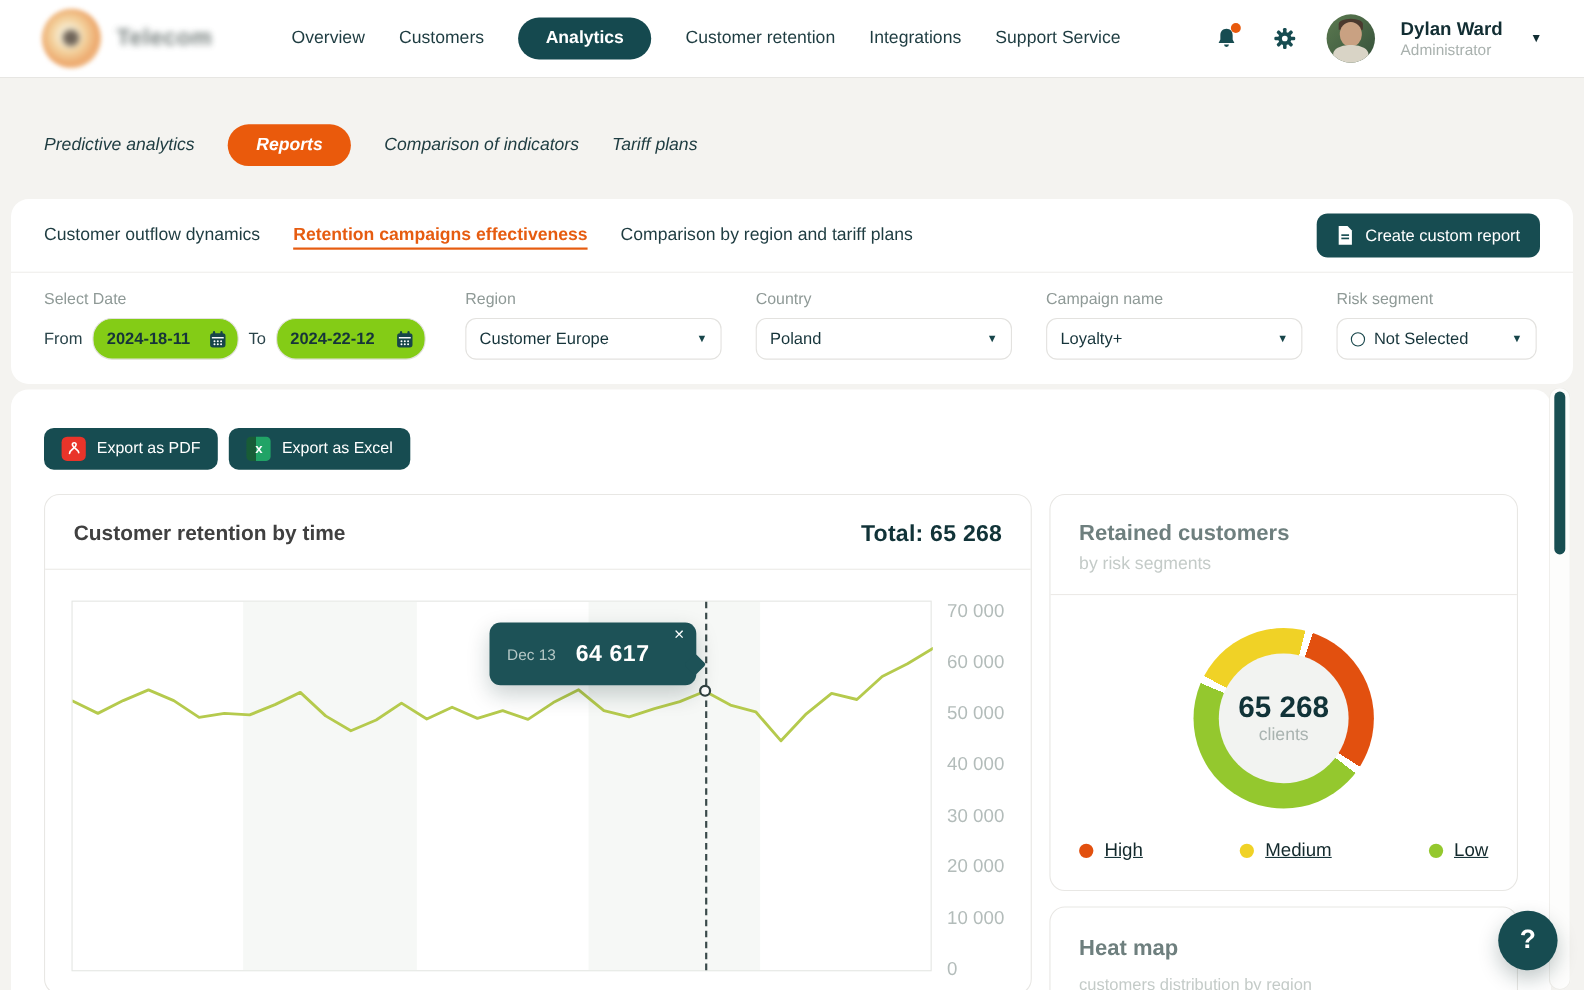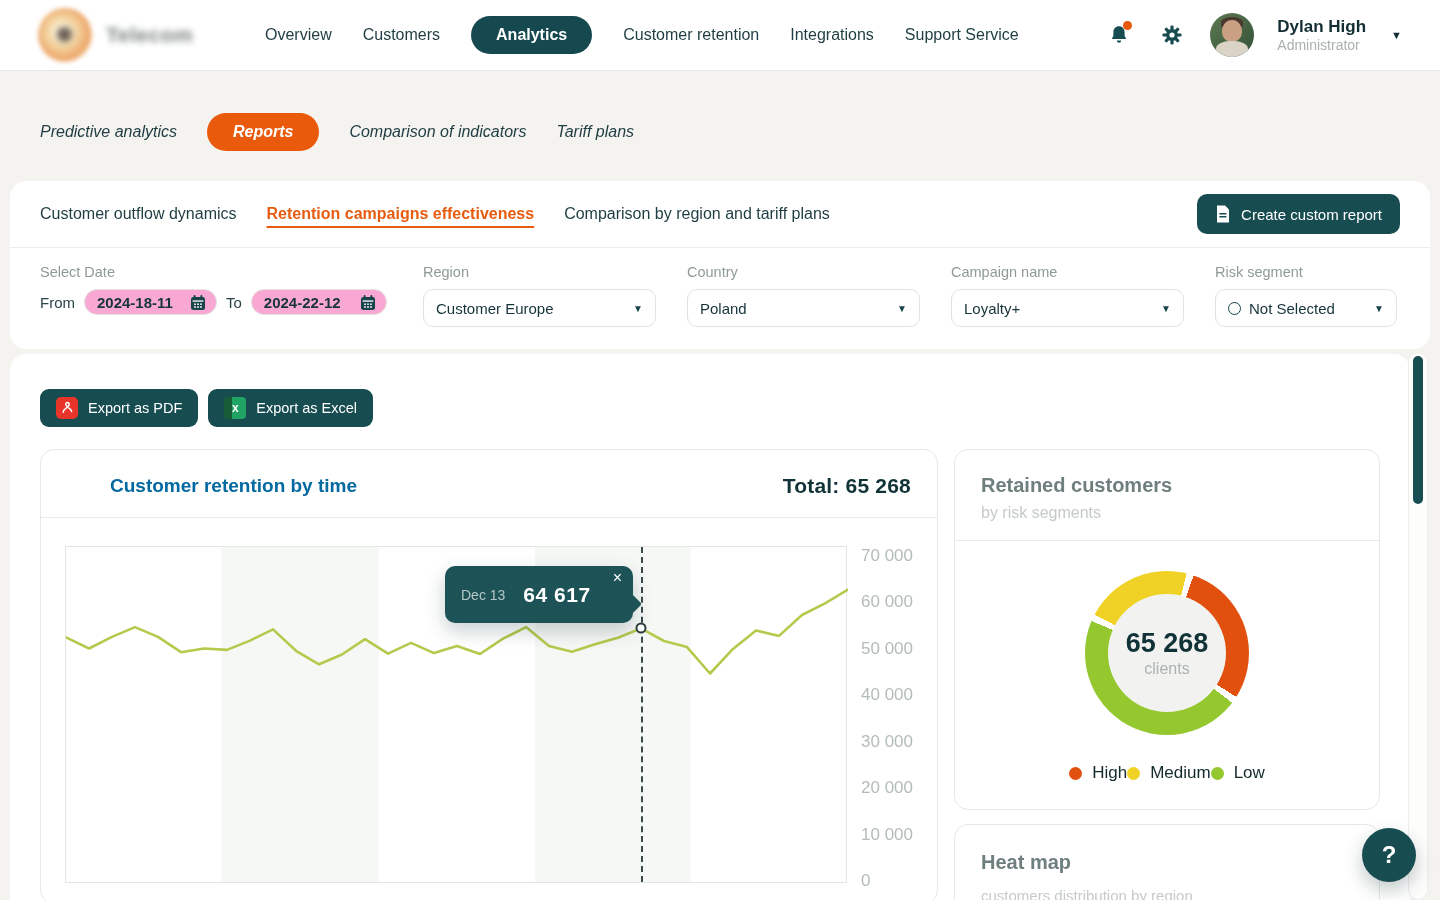--- a/index.html
+++ b/index.html
@@ -62,21 +62,21 @@
   .create-btn {
     margin-left:auto; height:40px; background:#174c51; color:#fff; border:none; border-radius:10px;
     display:flex; align-items:center; gap:10px; padding:0 18px; font-size:15px; cursor:pointer;
     font-family:"Liberation Sans", sans-serif;
   }
   .filters-row { display:flex; gap:31px; padding:16px 30px 22px; }
   .f-label { font-size:14.5px; color:#8f9a97; margin-bottom:9px; }
   .date-group-controls { display:flex; align-items:center; gap:9px; }
   .inline-lab { font-size:15px; color:#2a444a; }
   .date-input {
-    height:26px; border:1px solid #e3e2df; border-radius:18px; background:#f9a8d4;
+    height:38px; border:1px solid #e3e2df; border-radius:18px; background:#84cc16;
     display:flex; align-items:center; justify-content:space-between; padding:0 10px 0 12px; cursor:pointer;
   }
   .date-input .val { font-size:15px; font-weight:600; color:#16343a; }
   .select {
     height:38px; border:1px solid #e3e2df; border-radius:10px; background:#fff;
     display:flex; align-items:center; padding:0 12px; cursor:pointer; gap:8px;
   }
   .select .val { font-size:15px; color:#16343a; flex:1; }
   .dd-arrow { font-size:10px; color:#17454a; }
   .radio-circle { width:13px; height:13px; border:1.5px solid #17454a; border-radius:50%; display:inline-block; }
@@ -90,21 +90,21 @@
     font-family:"Liberation Sans", sans-serif;
   }
   .pdf-badge { width:22px; height:22px; border-radius:5px; background:#e9342a; display:flex; align-items:center; justify-content:center; }
   .xls-badge { width:22px; height:22px; border-radius:4px; background:linear-gradient(90deg,#185c37 38%,#21a366 38%); color:#fff;
                font-size:12px; font-weight:700; display:flex; align-items:center; justify-content:center; }
   .content-row { display:flex; gap:16px; margin-top:22px; align-items:flex-start; }
 
   
   .chart-card { width:898px; border:1px solid #e8e7e4; border-radius:14px; background:#fff; }
   .card-head { display:flex; align-items:center; justify-content:space-between; padding:24px 26px 19px; }
-  .card-title { font-size:19px; font-weight:700; color:#0369a1;margin-left:43px; }
+  .card-title { font-size:19px; font-weight:700; color:#404040; }
   .card-total { font-size:21px; font-weight:800; color:#113338; letter-spacing:.2px; }
   .card-divider { border-top:1px solid #eceae7; }
   .chart-body { position:relative; margin:28px 0 20px 24px; height:337px; }
   .plot { position:absolute; left:0; top:0; width:782px; height:337px; border:1px solid #e4e6e3; background:#fff; }
   .band { position:absolute; top:0; bottom:0; background:#eef2ef; opacity:.55; }
   .plot svg { position:absolute; left:0; top:0; }
   .dashline { position:absolute; top:0; bottom:0; width:0; border-left:2px dashed #3a4a4a; }
   .marker {
     position:absolute; width:11px; height:11px; border-radius:50%; background:#fff; border:2px solid #2f3f3f;
     transform:translate(-50%,-50%); z-index:3;
@@ -127,21 +127,21 @@
   .side-title { font-size:20px; font-weight:700; color:#6e7f7e; }
   .side-sub { font-size:16px; color:#c4cbc8; margin-top:7px; }
   .donut-wrap { display:flex; justify-content:center; margin:30px 0 0; }
   .donut { width:164px; height:164px; border-radius:50%; position:relative; }
   .donut-hole {
     position:absolute; left:23px; top:23px; width:118px; height:118px; border-radius:50%; background:#f2f3f1;
     display:flex; flex-direction:column; align-items:center; justify-content:center;
   }
   .donut-value { font-size:27px; font-weight:800; color:#113338; }
   .donut-label { font-size:16px; color:#a9b3b0; margin-top:1px; }
-  .legend-row { display:flex; justify-content:center; padding:28px 26px 26px; }
+  .legend-row { display:flex; justify-content:space-between; padding:28px 26px 26px;text-decoration:underline; }
   .legend-item { display:flex; align-items:center; gap:10px; }
   .legend-dot { width:13px; height:13px; border-radius:50%; }
   .legend-label { font-size:17px; color:#13292c; }
   .heat-card { margin-top:14px; padding:26px; height:150px; }
   .heat-sub { font-size:15px; color:#c4cbc8; margin-top:13px; }
 
   
   .scroll-track { position:absolute; right:12px; top:352px; width:20px; height:548px; background:#fdfdfc; border-radius:10px; box-shadow:inset 0 0 0 1px #efeeea; }
   .scroll-thumb { position:absolute; left:5px; top:4px; width:10px; height:148px; background:#184e52; border-radius:6px; cursor:grab; }
   .help-fab {
@@ -185,21 +185,21 @@
           <circle cx="12" cy="12" r="2.6" fill="#ffffff"></circle>
         </g>
       </svg>
     </span>
     <div class="avatar">
       <div class="hair"></div>
       <div class="head"></div>
       <div class="body"></div>
     </div>
     <div class="user-block">
-      <span class="user-name">Dylan High</span>
+      <span class="user-name">Dylan Ward</span>
       <span class="user-role">Administrator</span>
     </div>
     <span class="chev">▼</span>
   </div>
 </header>
 
 <nav class="subnav">
   <span class="subnav-item">Predictive analytics</span>
   <span class="subnav-item active">Reports</span>
   <span class="subnav-item">Comparison of indicators</span>

